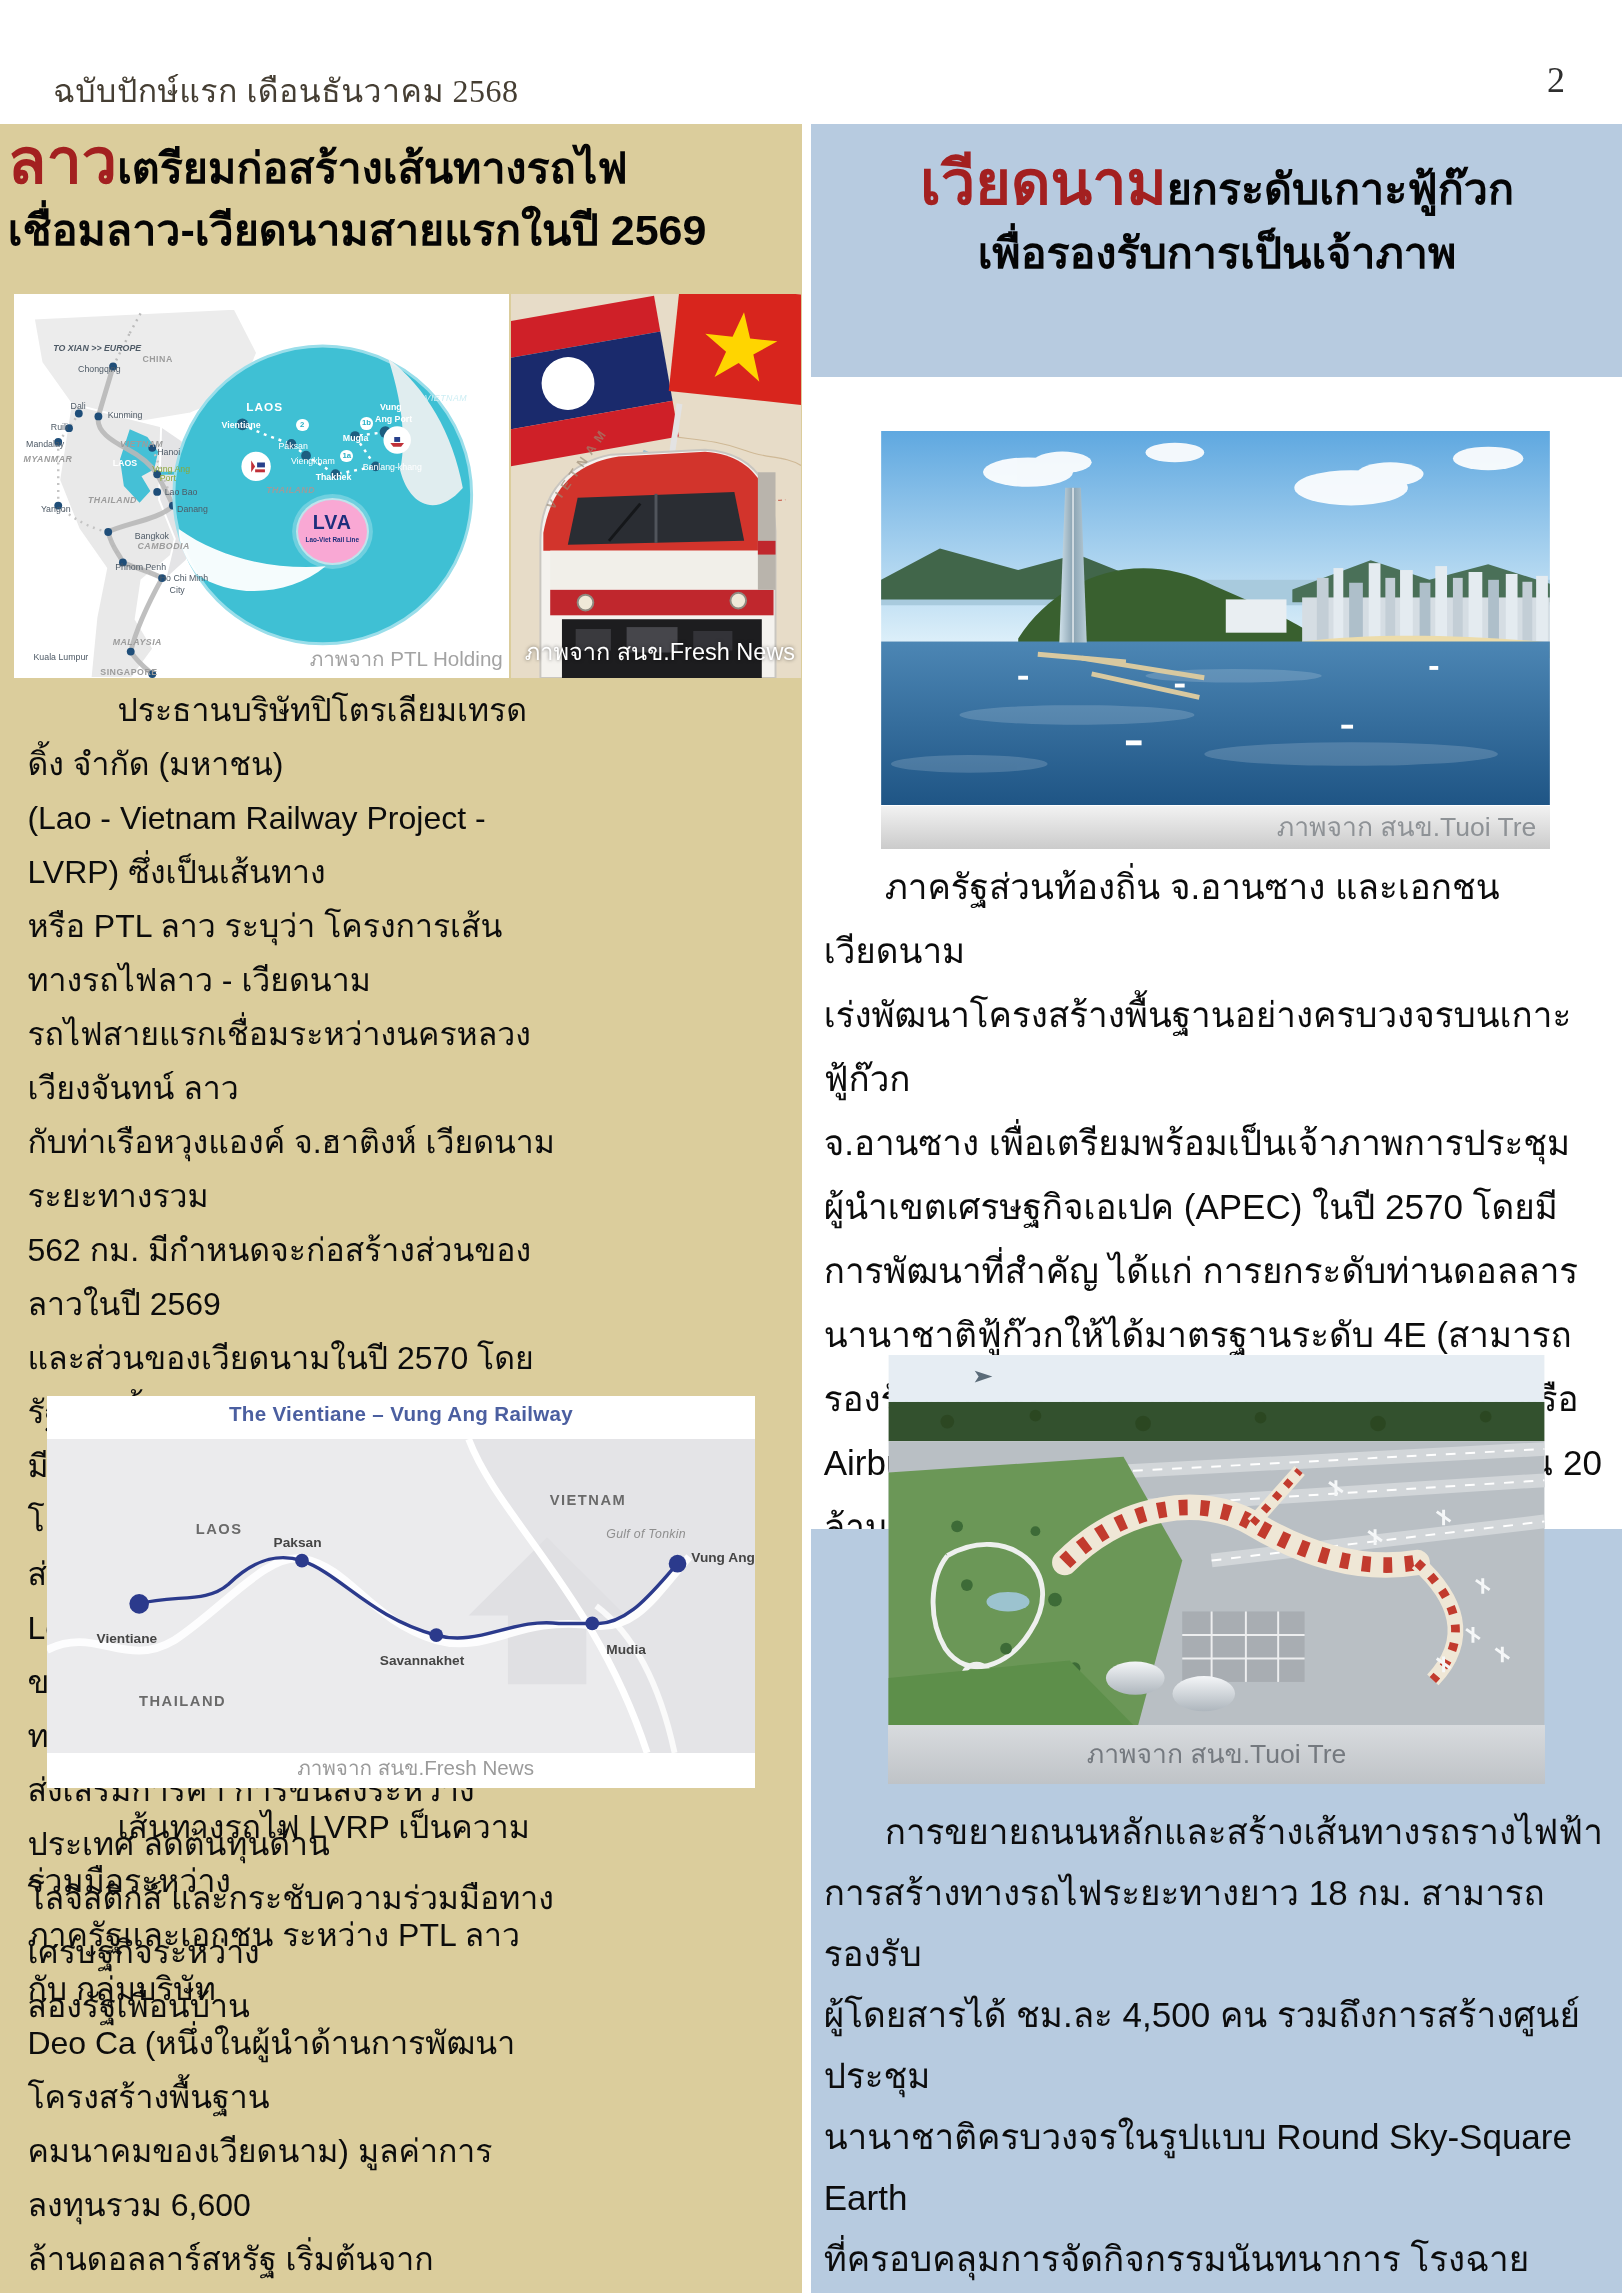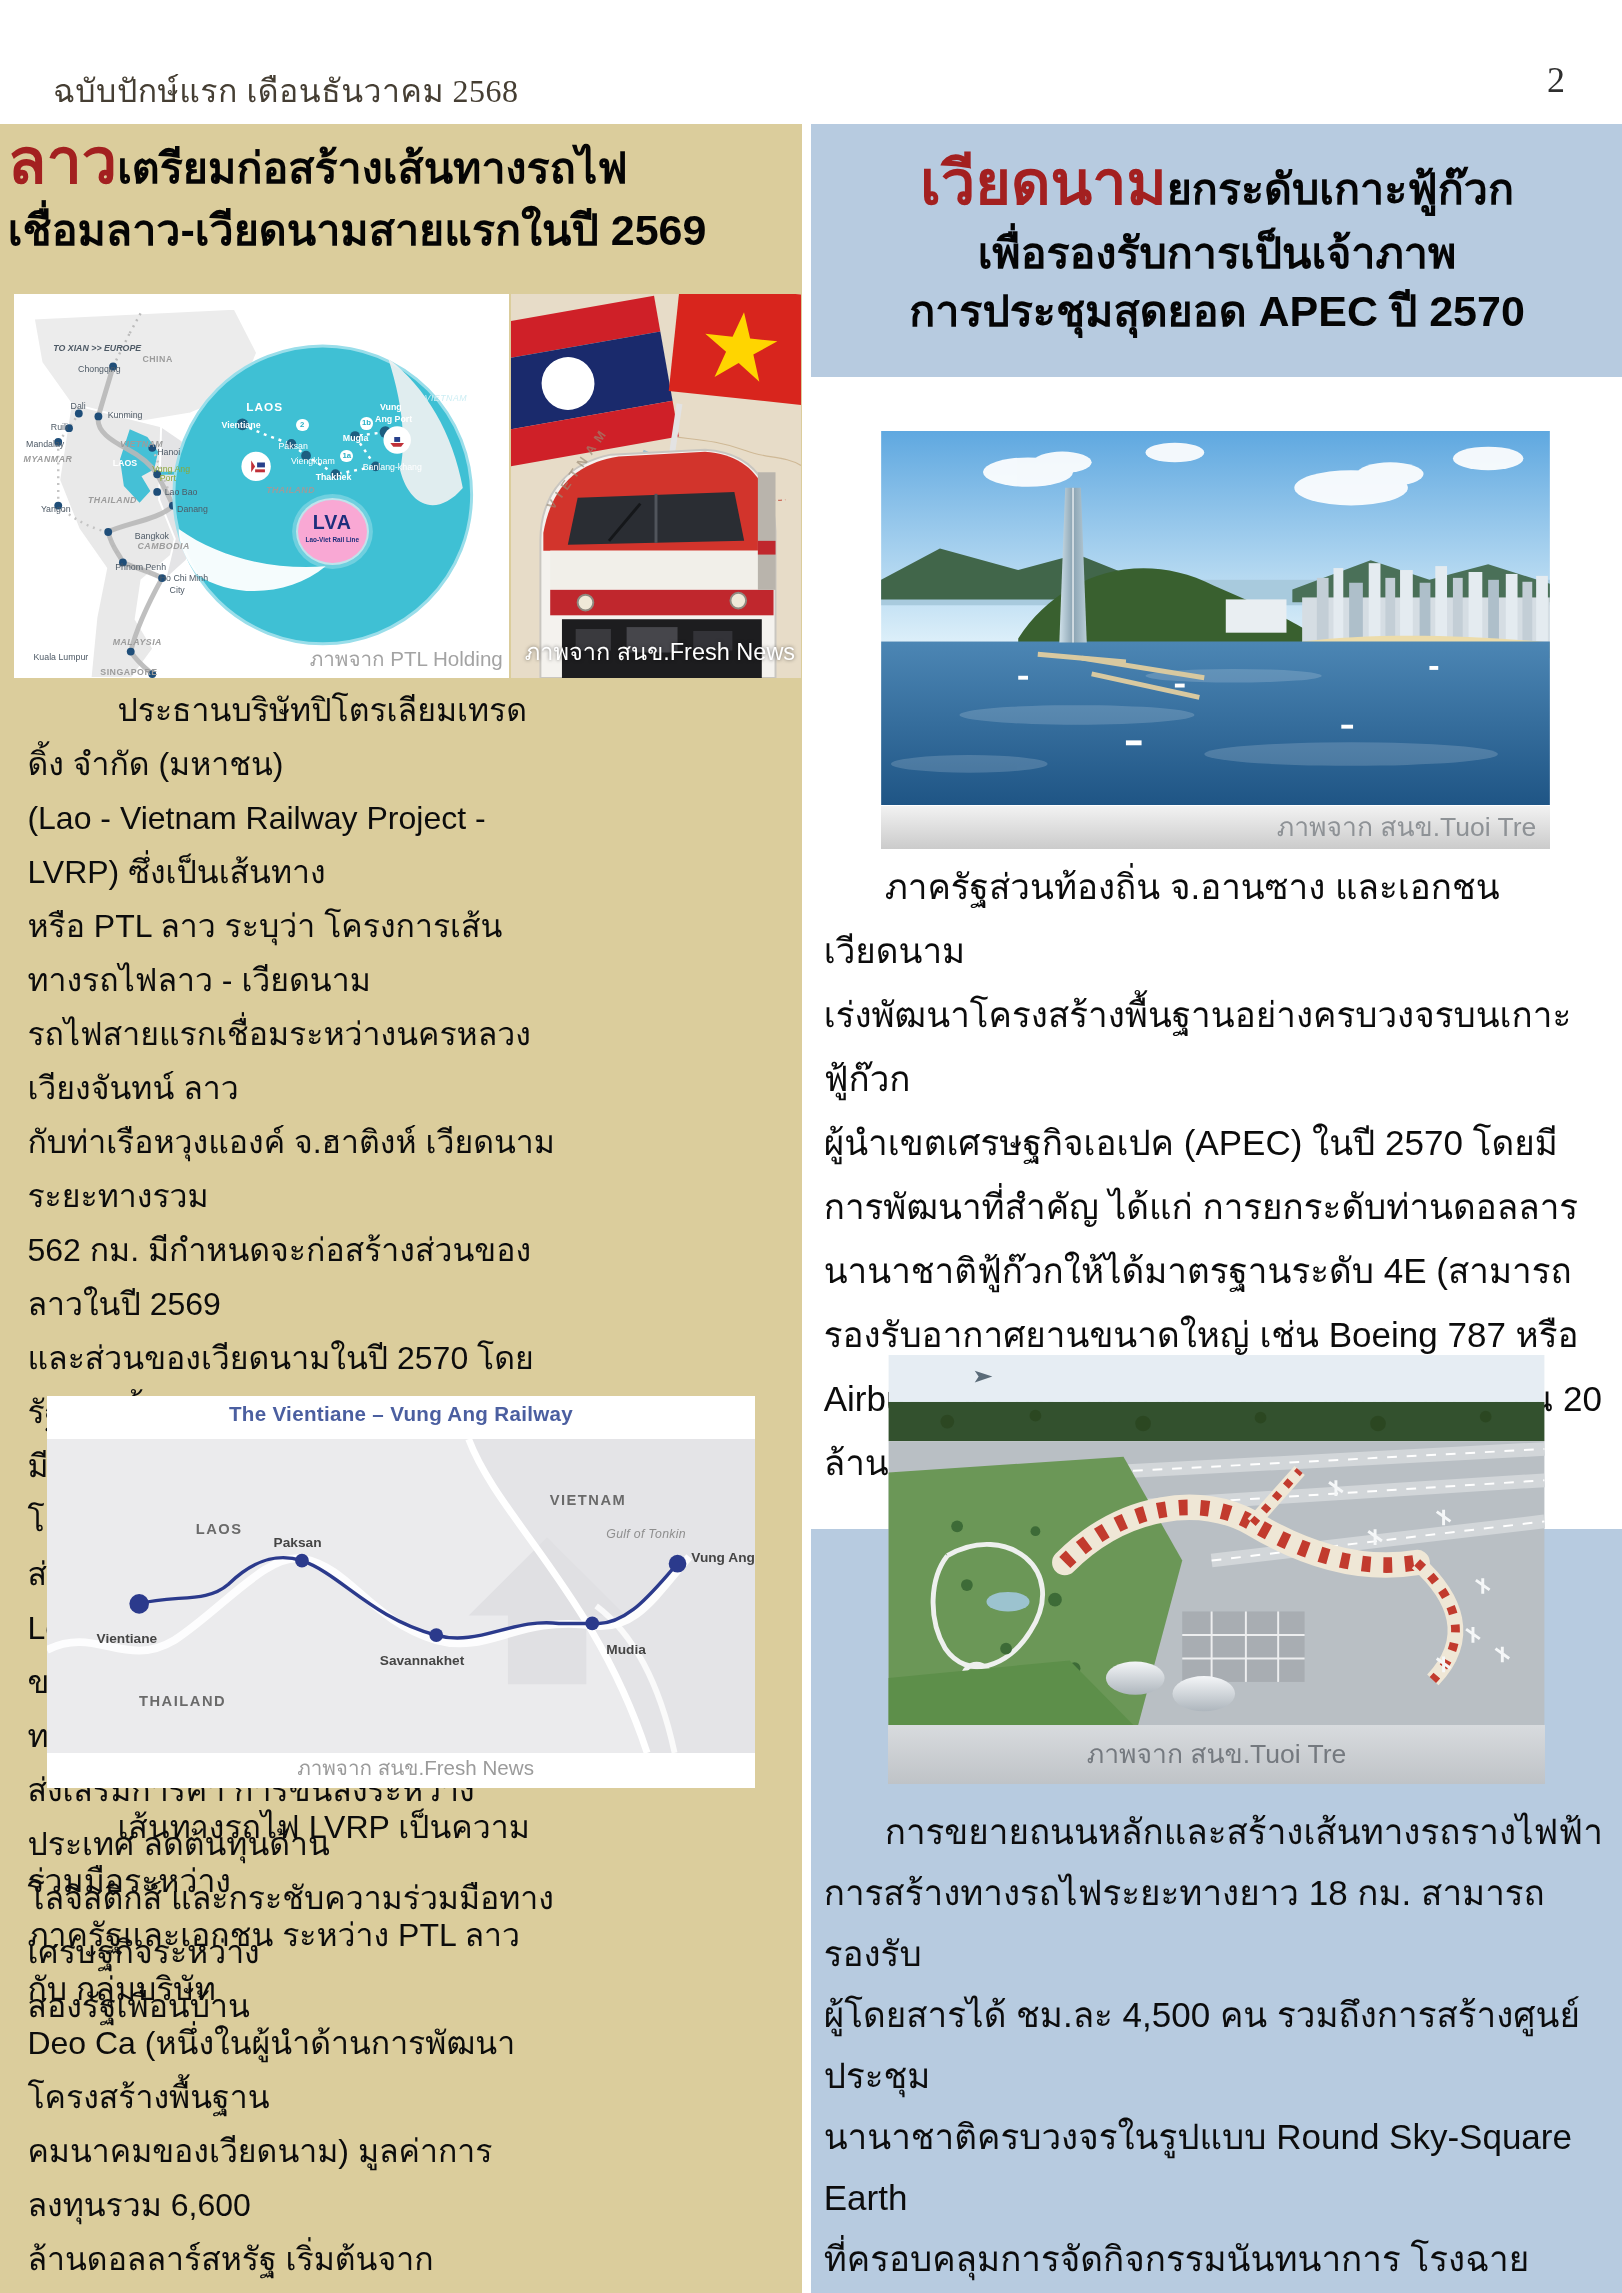--- a/index.html
+++ b/index.html
@@ -342,29 +342,29 @@
       <div>Deo Ca (หนึ่งในผู้นำด้านการพัฒนาโครงสร้างพื้นฐาน</div>
       <div>คมนาคมของเวียดนาม) มูลค่าการลงทุนรวม 6,600</div>
       <div>ล้านดอลลาร์สหรัฐ เริ่มต้นจากโครงการเวียงจันทน์</div>
     </div>
 </section>
 
 <section class="abs right-title-box">
   <h1 class="abs viet-title" style="margin:0;">
     <div><span class="country">เวียดนาม</span><span class="rest">ยกระดับเกาะฟู้ก๊วก</span></div>
     <div class="tline">เพื่อรองรับการเป็นเจ้าภาพ</div>
-    <div class="tline">การประชุมสุดยอด APEC ปี 2570</div>
   </h1>
 </section>
 
 <section class="abs right-white-section">
 
   <div class="abs para para-right" style="left:12.7px;top:478px;">
       <div>ภาครัฐส่วนท้องถิ่น จ.อานซาง และเอกชนเวียดนาม</div>
       <div>เร่งพัฒนาโครงสร้างพื้นฐานอย่างครบวงจรบนเกาะฟู้ก๊วก</div>
+      <div>จ.อานซาง เพื่อเตรียมพร้อมเป็นเจ้าภาพการประชุม</div>
       <div>ผู้นำเขตเศรษฐกิจเอเปค (APEC) ในปี 2570 โดยมี</div>
       <div>การพัฒนาที่สำคัญ ได้แก่ การยกระดับท่านดอลลาร</div>
       <div>นานาชาติฟู้ก๊วกให้ได้มาตรฐานระดับ 4E (สามารถ</div>
       <div>รองรับอากาศยานขนาดใหญ่ เช่น Boeing 787 หรือ</div>
       <div>Airbus 330) และรองรับผู้โดยสารได้ปีละประมาณ 20</div>
       <div>ล้านคน</div>
     </div>
 </section>
 
 <section class="abs right-blue-section">

